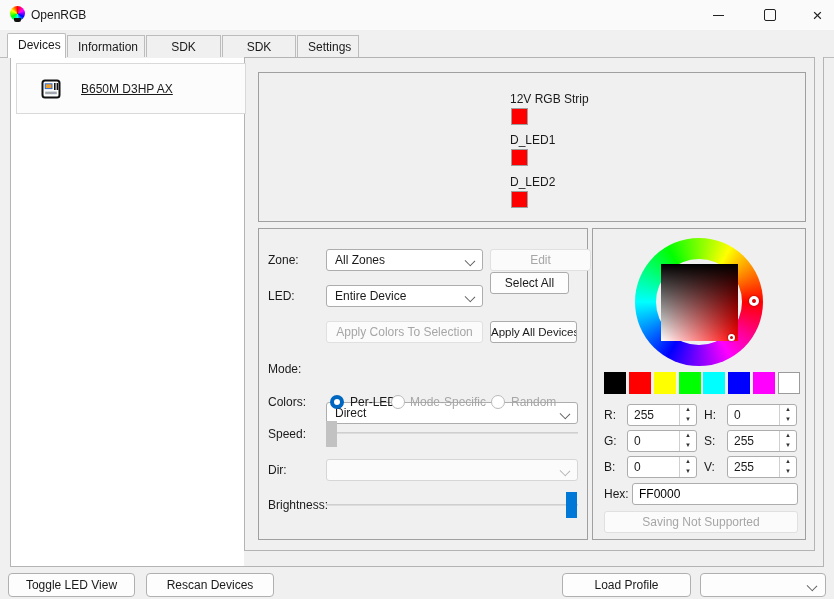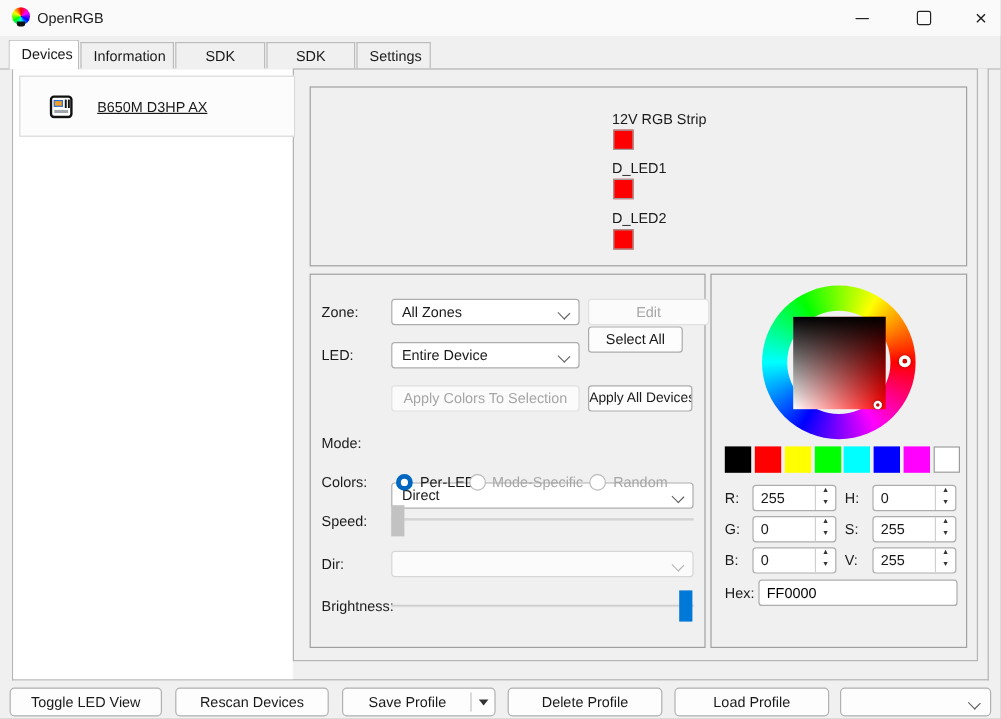--- a/index.html
+++ b/index.html
@@ -238,28 +238,23 @@
   <div class="abs spin" style="left:727px;top:456px;width:70px;">
     <div class="val">255</div>
     <div class="btns">
         <div>▲</div>
         <div>▼</div>
       </div>
   </div>
 
   <div class="abs flabel" style="left:604px;top:487px;">Hex:</div>
   <input class="abs hexinput" style="left: 632px; top: 483px; width: 166px;" value="FF0000">
+  <div class="abs btn disabled" style="left:604px;top:511px;width:194px;">Saving Not Supported</div>
 
   <div class="abs fbtn" style="left:8px;width:127px;">Toggle LED View</div>
   <div class="abs fbtn" style="left:146px;width:128px;">Rescan Devices</div>
-  <div class="abs fbtn" style="left:285px;width:128px;padding-right:19px;">
-    <span>Save Profile</span>
-    <span class="split-sep"></span>
-    <span class="split-arrow"></span>
-  </div>
-  <div class="abs fbtn" style="left:423px;width:129px;">Delete Profile</div>
   <div class="abs fbtn" style="left:562px;width:129px;">Load Profile</div>
   <div class="abs fbtn" style="left:700px;width:126px;text-align:left;padding-left:8px;">
     <span></span>
     <span class="combo-chev"></span>
   </div>
 
 </div>
 
 </body></html>

